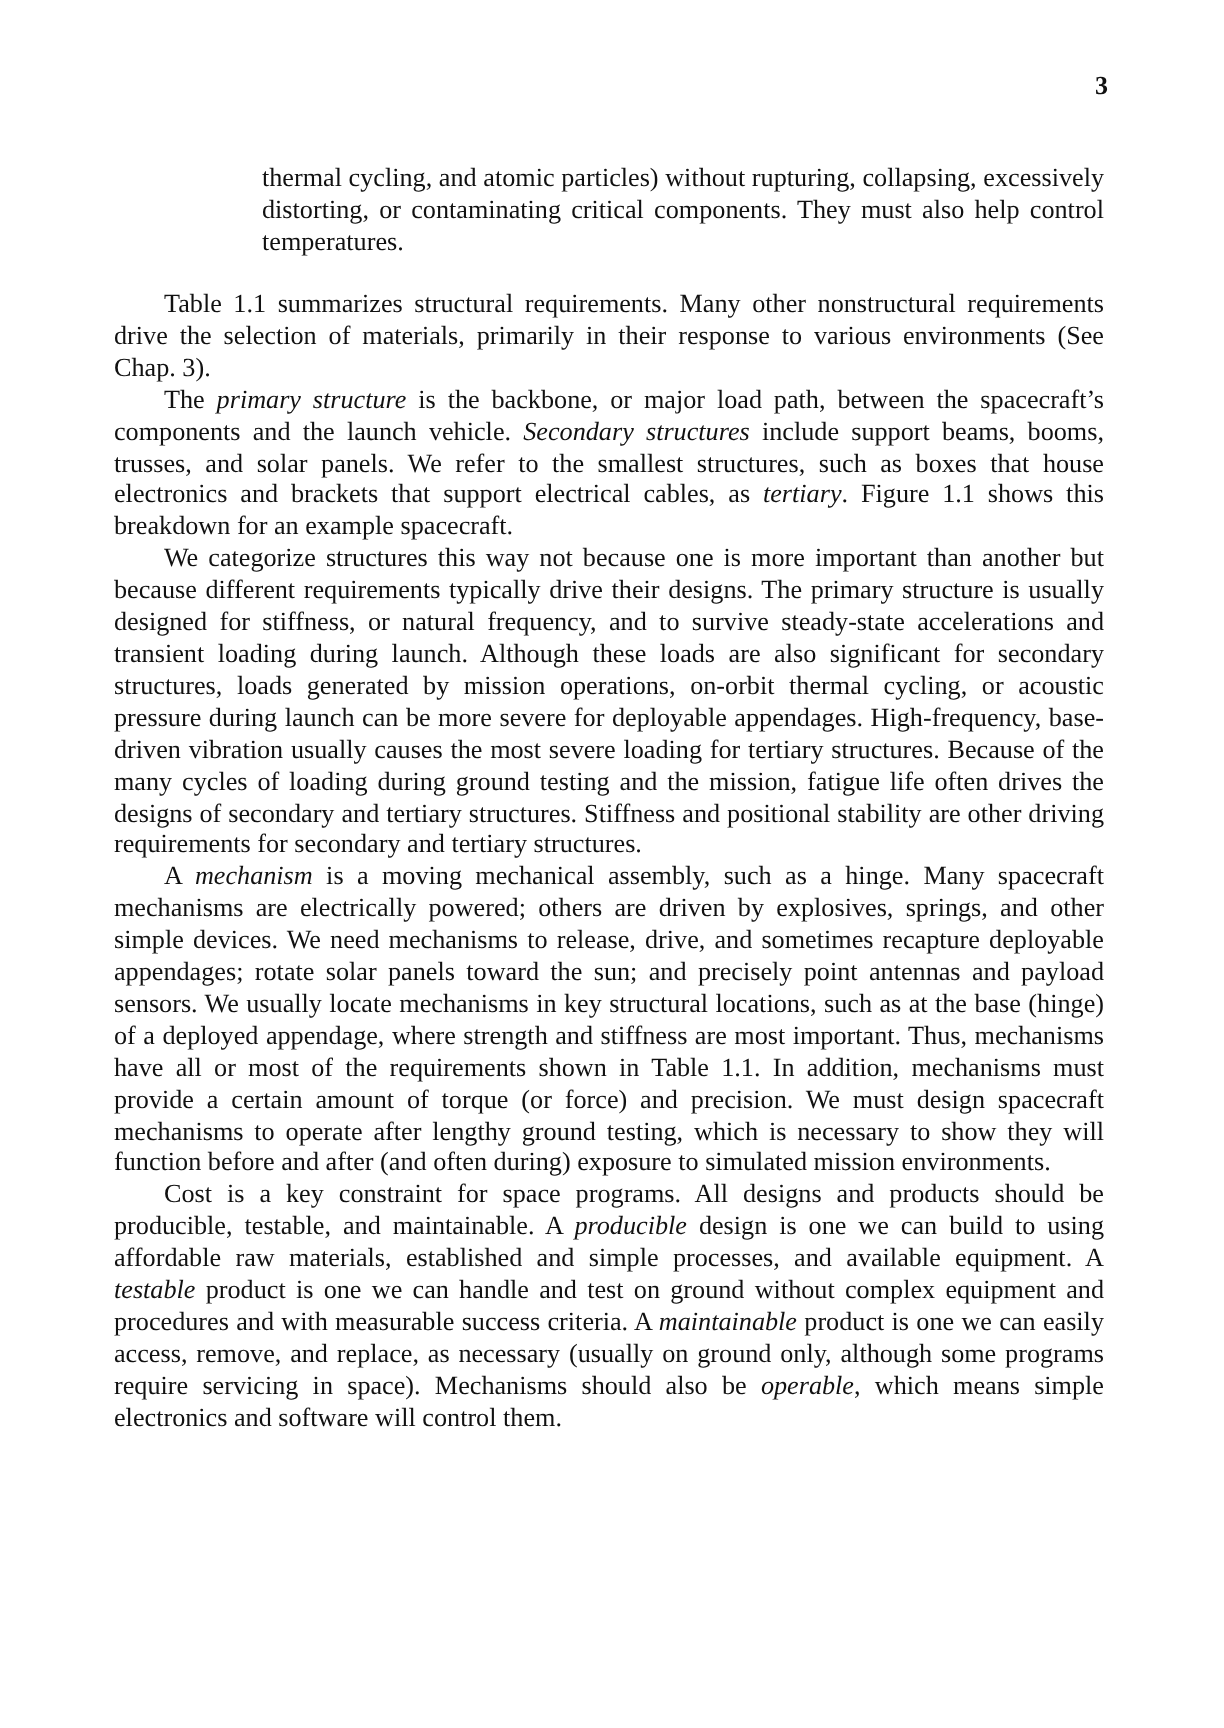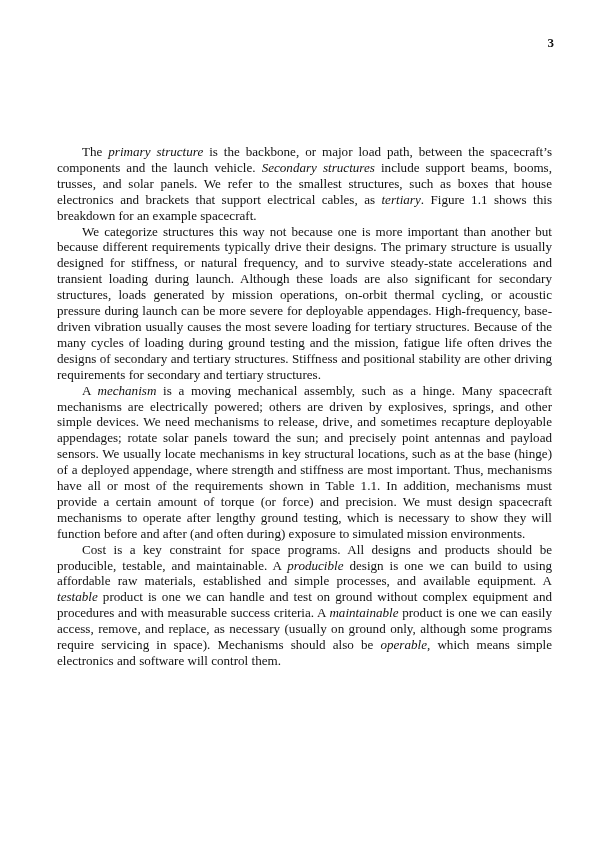--- a/index.html
+++ b/index.html
@@ -27,20 +27,24 @@
   }
   .indented-block p { margin: 0; text-align: justify; }
   em { }
 </style>
 </head>
 <body>
 
 <div class="page">
   <div class="page-number">3</div>
 
+  <div class="indented-block">
+    <p>thermal cycling, and atomic particles) without rupturing, collapsing, excessively distorting, or contaminating critical components. They must also help control temperatures.</p>
+  </div>
 
   <div class="body-text">
+    <p><span>Table 1.1 summarizes structural requirements. Many other nonstructural requirements drive the selection of materials, primarily in their response to various environments (See Chap. 3).</span></p>
     <p><span>The </span><em>primary structure</em><span> is the backbone, or major load path, between the spacecraft’s components and the launch vehicle. </span><em>Secondary structures</em><span> include support beams, booms, trusses, and solar panels. We refer to the smallest structures, such as boxes that house electronics and brackets that support electrical cables, as </span><em>tertiary</em><span>. Figure 1.1 shows this breakdown for an example spacecraft.</span></p>
     <p><span>We categorize structures this way not because one is more important than another but because different requirements typically drive their designs. The primary structure is usually designed for stiffness, or natural frequency, and to survive steady-state accelerations and transient loading during launch. Although these loads are also significant for secondary structures, loads generated by mission operations, on-orbit thermal cycling, or acoustic pressure during launch can be more severe for deployable appendages. High-frequency, base-driven vibration usually causes the most severe loading for tertiary structures. Because of the many cycles of loading during ground testing and the mission, fatigue life often drives the designs of secondary and tertiary structures. Stiffness and positional stability are other driving requirements for secondary and tertiary structures.</span></p>
     <p><span>A </span><em>mechanism</em><span> is a moving mechanical assembly, such as a hinge. Many spacecraft mechanisms are electrically powered; others are driven by explosives, springs, and other simple devices. We need mechanisms to release, drive, and sometimes recapture deployable appendages; rotate solar panels toward the sun; and precisely point antennas and payload sensors. We usually locate mechanisms in key structural locations, such as at the base (hinge) of a deployed appendage, where strength and stiffness are most important. Thus, mechanisms have all or most of the requirements shown in Table 1.1. In addition, mechanisms must provide a certain amount of torque (or force) and precision. We must design spacecraft mechanisms to operate after lengthy ground testing, which is necessary to show they will function before and after (and often during) exposure to simulated mission environments.</span></p>
     <p><span>Cost is a key constraint for space programs. All designs and products should be producible, testable, and maintainable. A </span><em>producible</em><span> design is one we can build to using affordable raw materials, established and simple processes, and available equipment. A </span><em>testable</em><span> product is one we can handle and test on ground without complex equipment and procedures and with measurable success criteria. A </span><em>maintainable</em><span> product is one we can easily access, remove, and replace, as necessary (usually on ground only, although some programs require servicing in space). Mechanisms should also be </span><em>operable</em><span>, which means simple electronics and software will control them.</span></p>
   </div>
 </div>
 
 </body></html>

